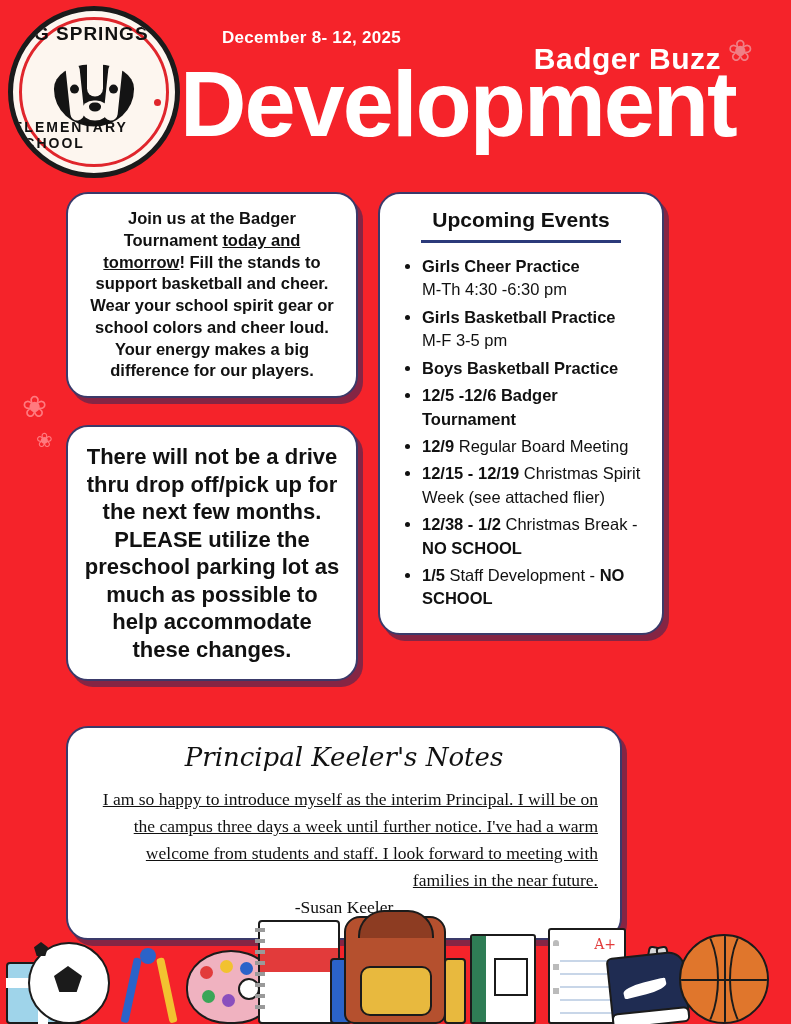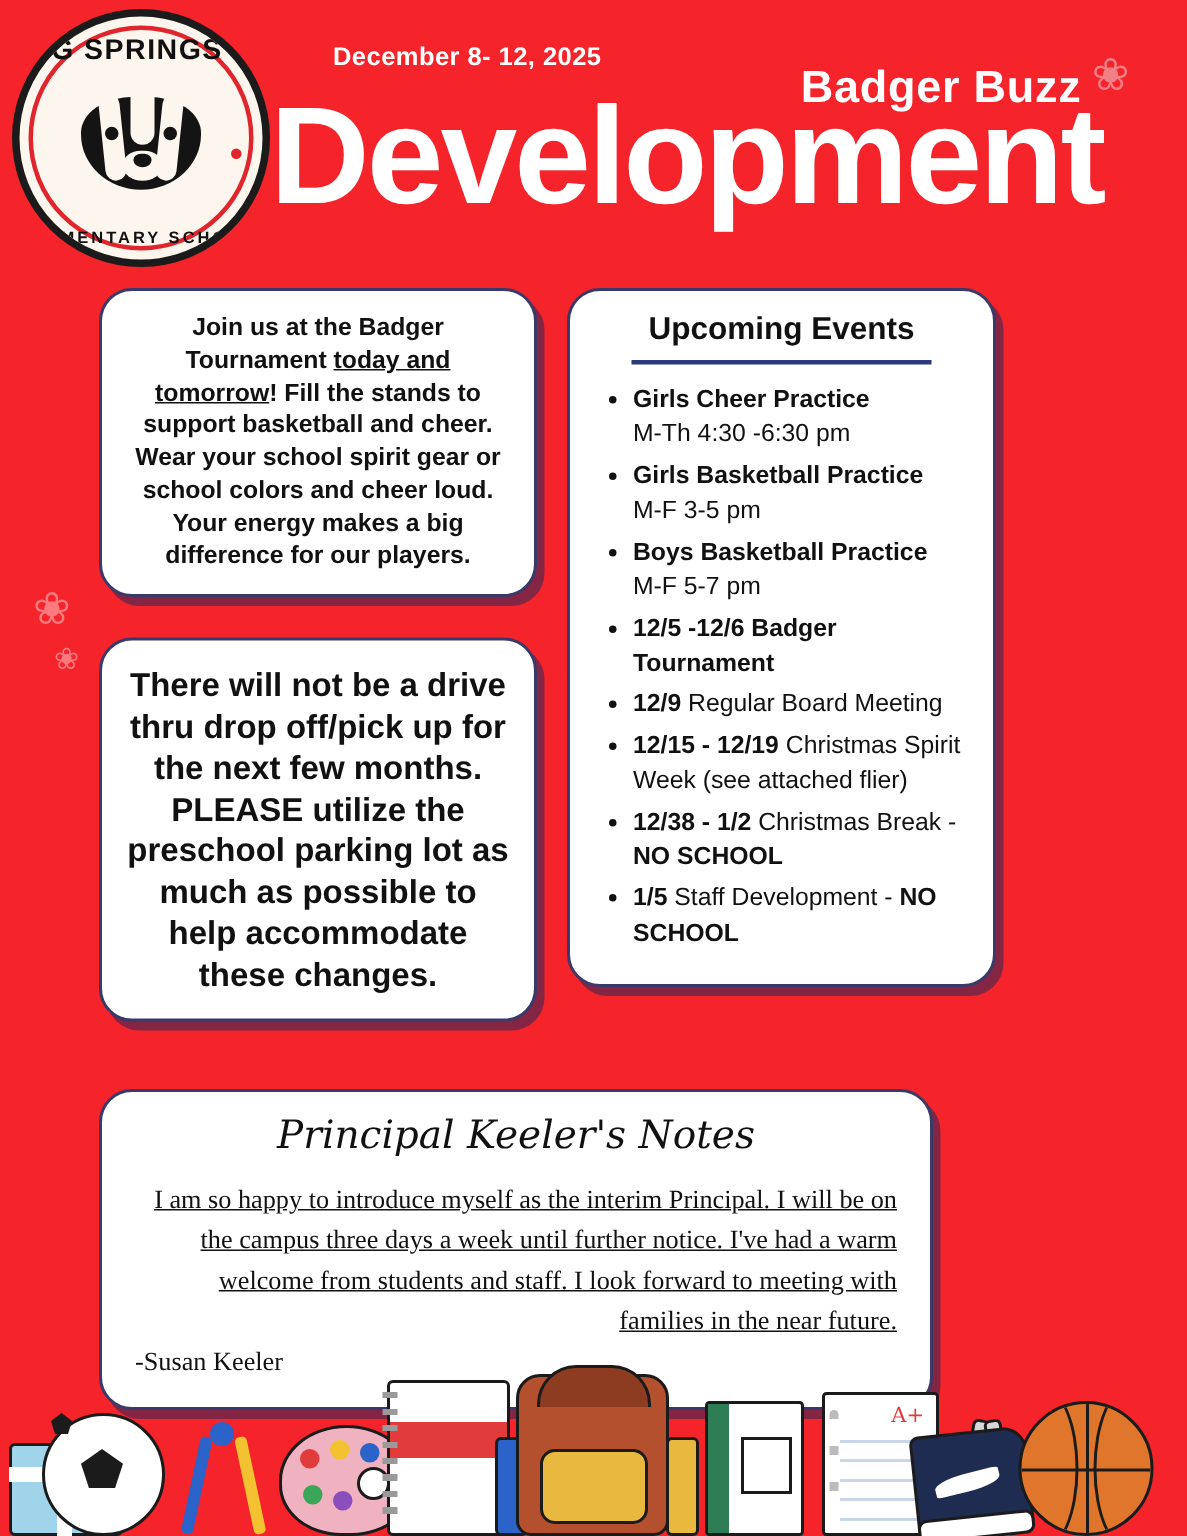--- a/index.html
+++ b/index.html
@@ -45,22 +45,22 @@
     text-align: left;
     font-weight: bold;
     color: #111;
     letter-spacing: 1px;
   }
   .logo-top-text {
     top: 12px;
     font-size: 19px;
   }
   .logo-bottom-text {
-    bottom: 8px;
-    font-size: 11px;
+    bottom: 22px;
+    font-size: 14px;
     letter-spacing: 2px;
   }
   .badger-face {
     position: absolute;
     left: 50%;
     top: 50%;
     transform: translate(-50%, -48%);
     width: 92px;
     height: 78px;
   }
@@ -241,21 +241,21 @@
     font-family: "Liberation Serif", serif;
     font-size: 17.5px;
     line-height: 1.55;
     color: #111;
     text-align: right;
     text-decoration: underline;
   }
   .notes-sign {
     font-family: "Liberation Serif", serif;
     font-size: 17.5px;
-    text-align: left;
+    text-align: center;
     color: #111;
     margin-top: 2px;
   }
 
   
   .supplies {
     position: absolute;
     left: 0;
     bottom: 0;
     width: 791px;
@@ -579,21 +579,20 @@
     <li>
       <b>Girls Cheer Practice</b><span></span>
       <div>M-Th 4:30 -6:30 pm</div>
     </li>
     <li>
       <b>Girls Basketball Practice</b><span></span>
       <div>M-F 3-5 pm</div>
     </li>
     <li>
       <b>Boys Basketball Practice</b><span></span>
-      <div>M-F 5-7 pm</div>
     </li>
     <li>
       <b>12/5 -12/6 Badger Tournament</b><span></span>
     </li>
     <li>
       <b>12/9</b><span> Regular Board Meeting</span>
     </li>
     <li>
       <b>12/15 - 12/19</b><span> Christmas Spirit Week (see attached flier)</span>
     </li>

